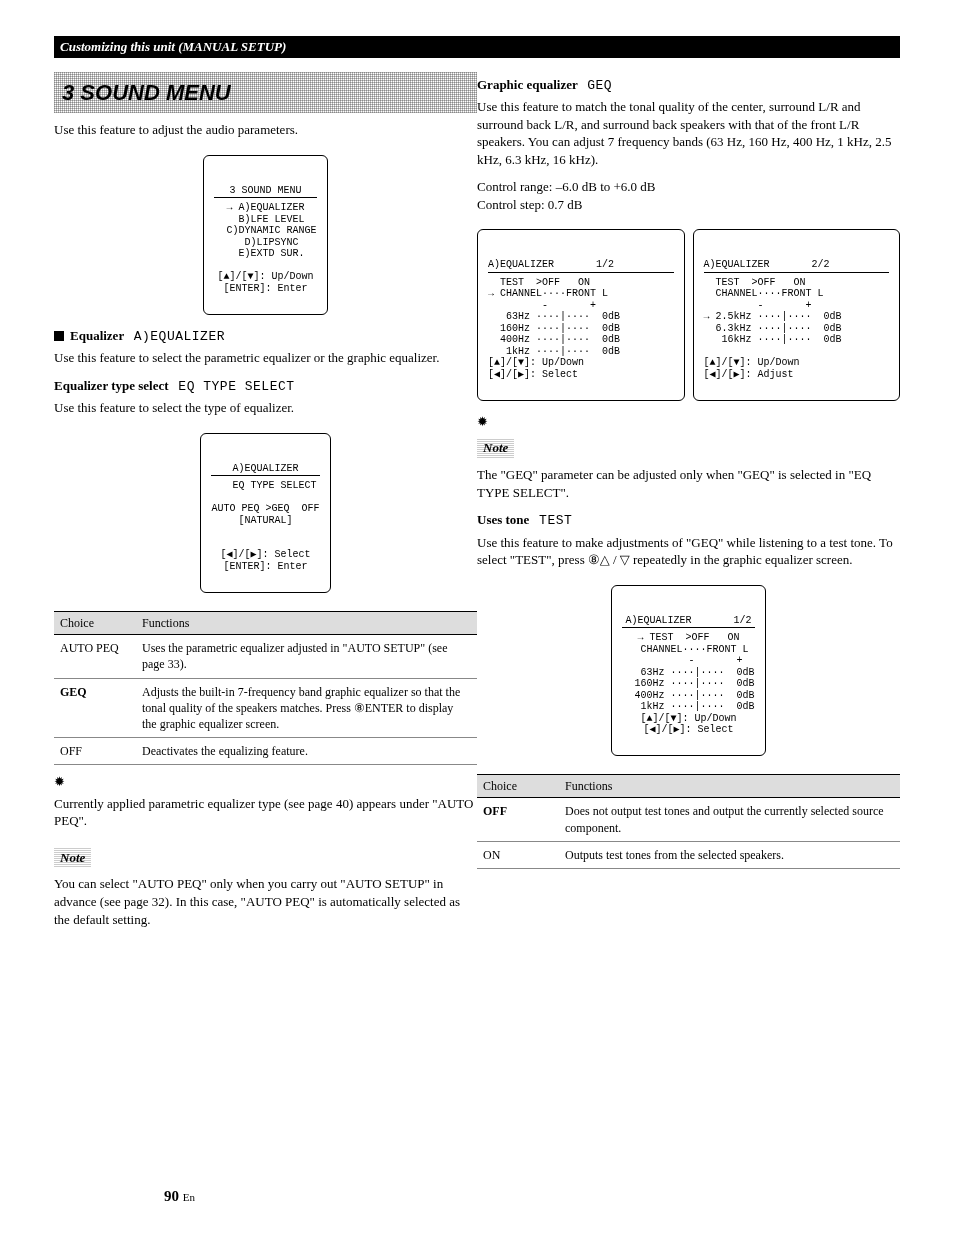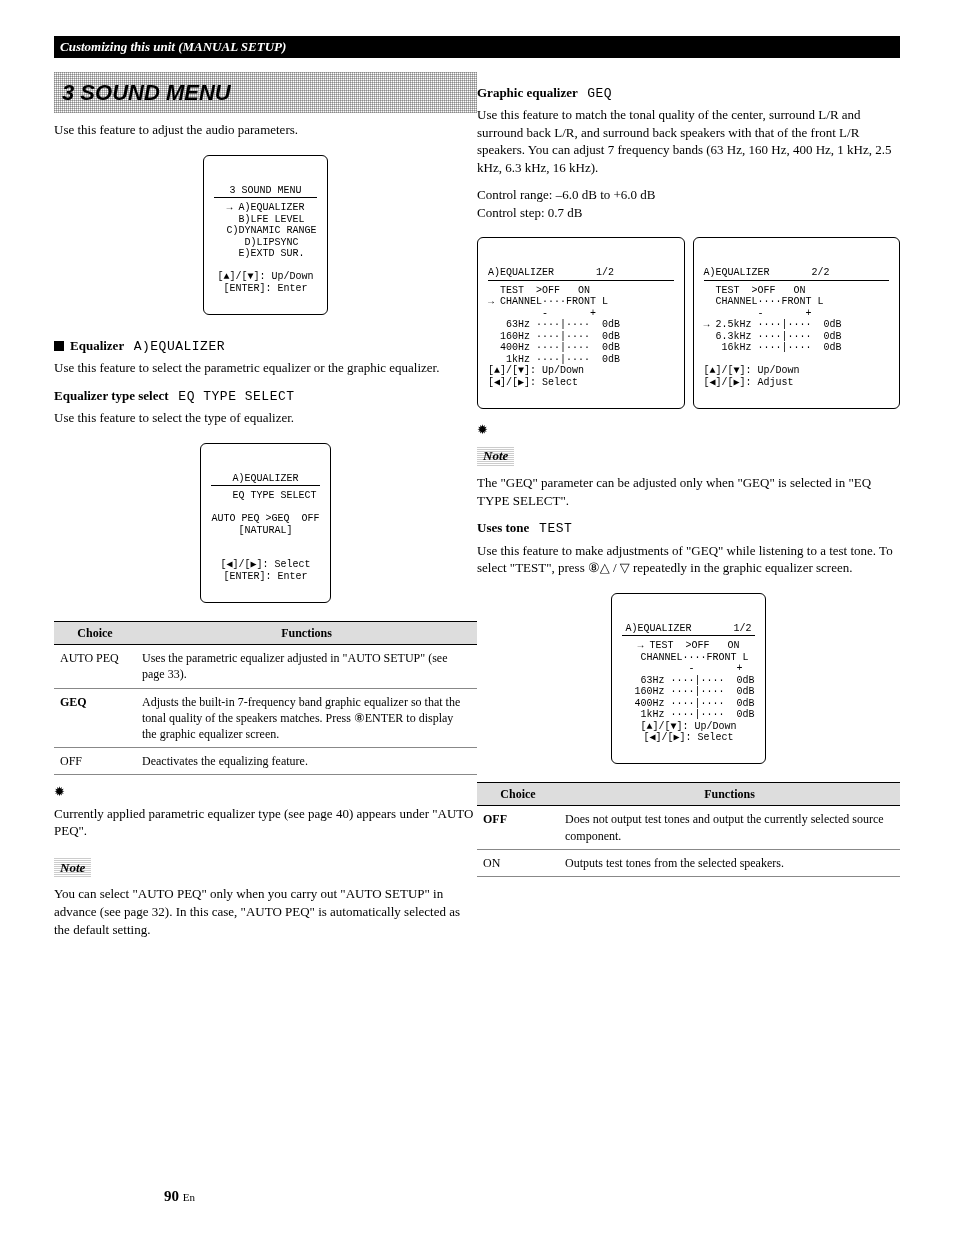--- a/index.html
+++ b/index.html
@@ -56,41 +56,40 @@
   }
   .lcd-wrap-center { text-align: center; }
   .lcd-title {
     border-bottom: 1px solid #000;
     padding-bottom: 1px;
     margin-bottom: 4px;
     display: block;
   }
   .sub-h {
     font-weight: bold;
-    margin-top: 10px;
   }
   .sub-h .sq {
     display: inline-block;
     width: 10px; height: 10px;
     background:#000;
     margin-right:6px;
     vertical-align: -1px;
   }
   .osd { font-family:"Courier New",monospace; font-weight:normal; letter-spacing:0.5px;}
   table.func {
     border-collapse: collapse;
     width: 100%;
     margin: 6px 0 8px 0;
     font-size: 12px;
   }
   table.func th {
     background: repeating-linear-gradient(0deg,#bbb 0 1px,#fff 1px 2px);
-    font-weight: bold;
+    font-weight: normal;
     padding: 3px 6px;
-    text-align: center;
+    text-align: left;
     border-top: 1px solid #000;
     border-bottom: 1px solid #000;
   }
   table.func td {
     padding: 5px 6px;
     vertical-align: top;
     border-bottom: 1px solid #888;
   }
   table.func td.choice { width: 70px; }
   .tip::before {
@@ -191,21 +190,21 @@
         </table>
 
     <div class="tip"></div>
     <p>Currently applied parametric equalizer type (see page 40) appears under "AUTO PEQ".</p>
 
     <div class="note-label">Note</div>
     <p>You can select "AUTO PEQ" only when you carry out "AUTO SETUP" in advance (see page 32). In this case, "AUTO PEQ" is automatically selected as the default setting.</p>
   </div>
 
   <div class="col">
-    <div class="sub-h" style="margin-top:12px">
+    <div class="sub-h" style="margin-top:4px">
       <span>Graphic equalizer</span>
       &nbsp;&nbsp;<span class="osd">GEQ</span>
     </div>
     <p>Use this feature to match the tonal quality of the center, surround L/R and surround back L/R, and surround back speakers with that of the front L/R speakers. You can adjust 7 frequency bands (63 Hz, 160 Hz, 400 Hz, 1 kHz, 2.5 kHz, 6.3 kHz, 16 kHz).</p>
     <div>Control range: –6.0 dB to +6.0 dB</div>
     <div>Control step: 0.7 dB</div>
 
     <div class="lcd-pair" style="margin-top:10px">
       <div class="lcd">
         <span class="lcd-title">A)EQUALIZER       1/2</span><span>  TEST  &gt;OFF   ON

